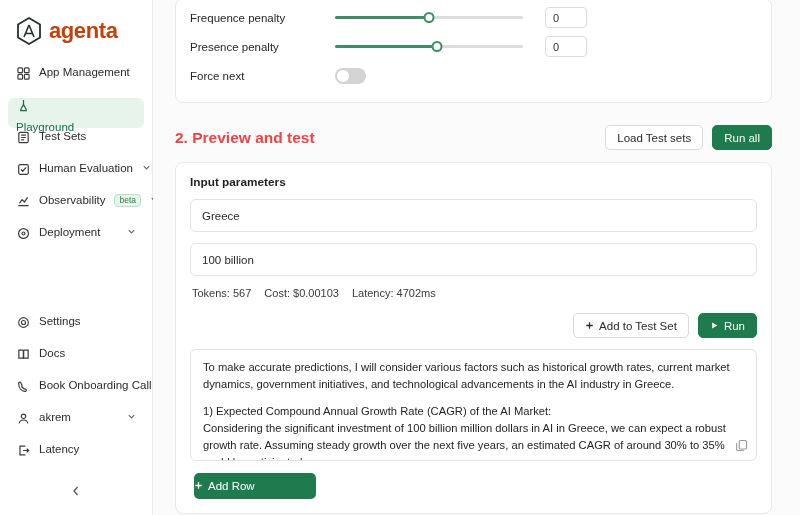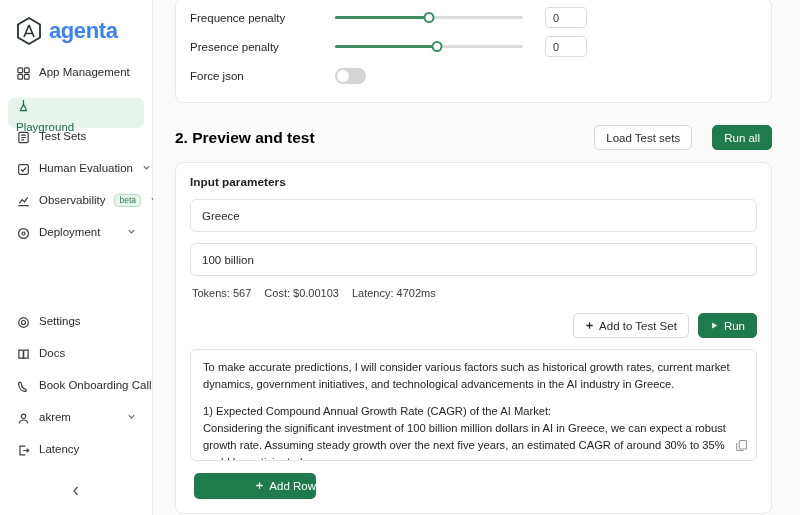--- a/index.html
+++ b/index.html
@@ -30,21 +30,21 @@
     display: flex;
     align-items: center;
     gap: 7px;
     padding: 16px 0 18px 16px;
   }
   .brand-logo { width: 26px; height: 30px; position: relative; }
   .brand-name {
     font-size: 22px;
     font-weight: 600;
     letter-spacing: -0.4px;
-    color: #3b82f6;
+    color: #c2410c;
   }
   .nav {
     display: flex;
     flex-direction: column;
     gap: 2px;
     padding: 2px 8px 0 8px;
   }
   .nav-item {
     display: flex;
     align-items: flex-start;
@@ -182,27 +182,27 @@
 
   
   .section-head {
     display: flex;
     align-items: center;
     margin: 22px 0 12px 0;
   }
   .section-title {
     font-size: 15.5px;
     font-weight: 700;
-    color: #000000;
+    color: #ef4444;
   }
   .head-actions {
     margin-left: auto;
     display: flex;
     align-items: center;
-    gap: 20px;
+    gap: 9px;
   }
   .btn {
     height: 25px;
     border-radius: 5px;
     font-size: 11.5px;
     display: inline-flex;
     align-items: center;
     justify-content: center;
     gap: 5px;
     padding: 0 11px;
@@ -278,21 +278,21 @@
     margin-top: 12px;
     margin-left: 4px;
     width: 122px;
     height: 26px;
     background: #1f7a4d;
     color: #fff;
     border-radius: 5px;
     font-size: 11.5px;
     display: inline-flex;
     align-items: center;
-    justify-content: flex-end;
+    justify-content: flex-start;
     gap: 5px;
     cursor: pointer;
   }
 </style>
 </head>
 <body>
 
 <div class="app">
 
   <div class="sidebar">
@@ -464,21 +464,21 @@
         <span class="param-label">Presence penalty</span>
         <span class="slider">
           <span class="track"></span>
           <span class="fill" style="width:54%"></span>
           <span class="knob" style="left:54%"></span>
         </span>
         <span class="num-box">0</span>
       </div>
 
       <div class="param-row">
-        <span class="param-label">Force json</span>
+        <span class="param-label">Force next</span>
         <span class="toggle">
           <span class="dot"></span>
         </span>
       </div>
     </div>
 
     <div class="section-head">
       <span class="section-title">2. Preview and test</span>
       <span class="head-actions">
         <span class="btn btn-default">Load Test sets</span>

